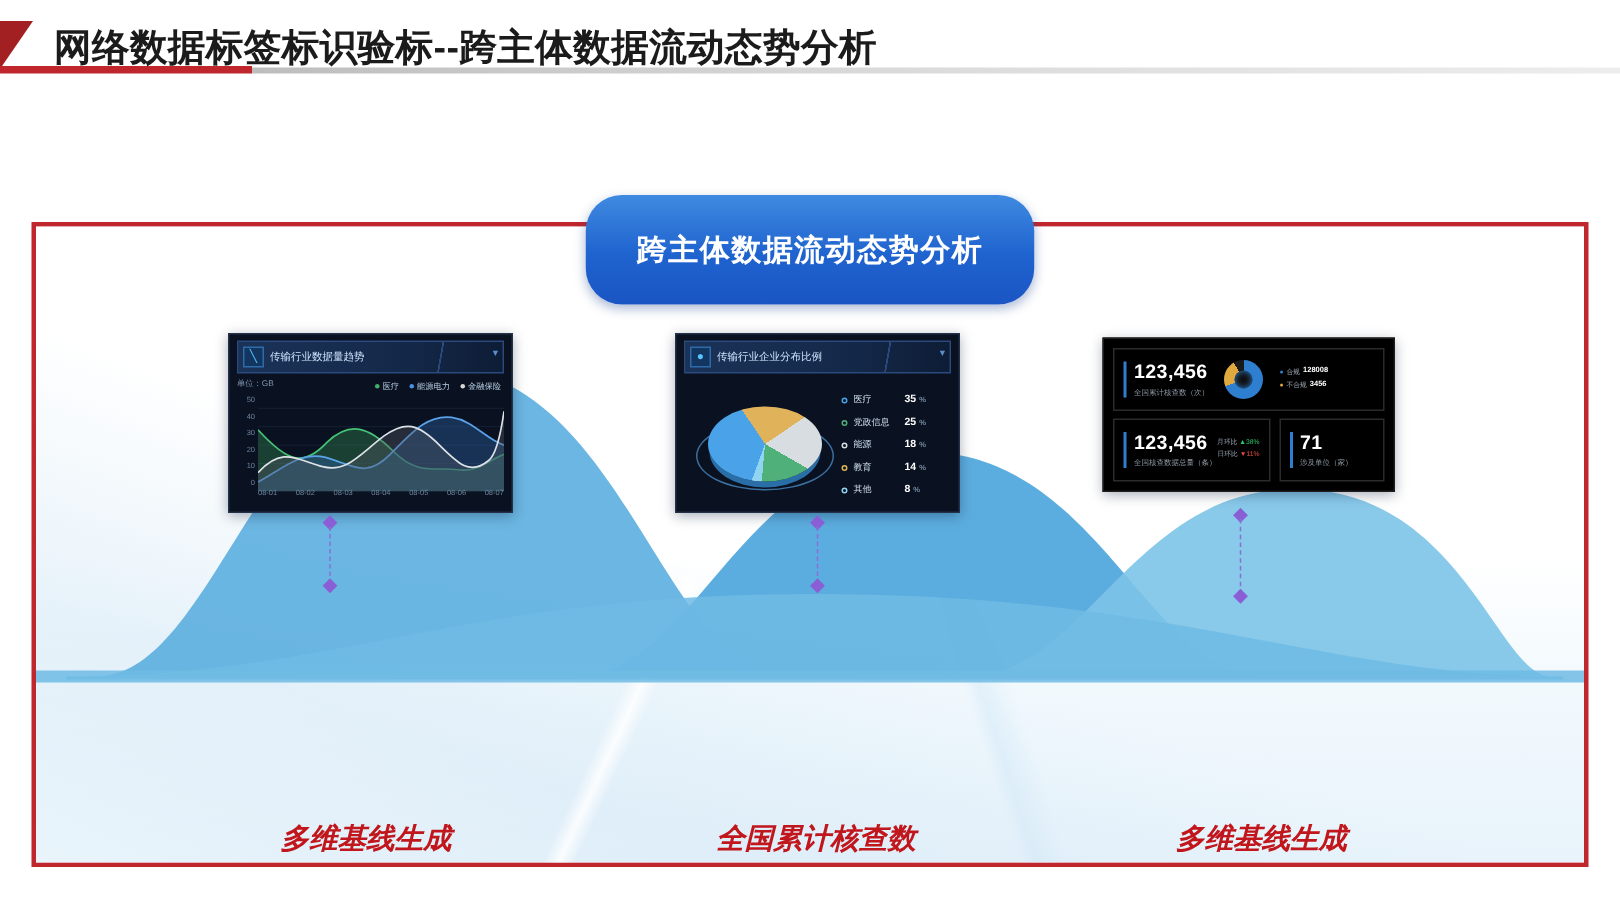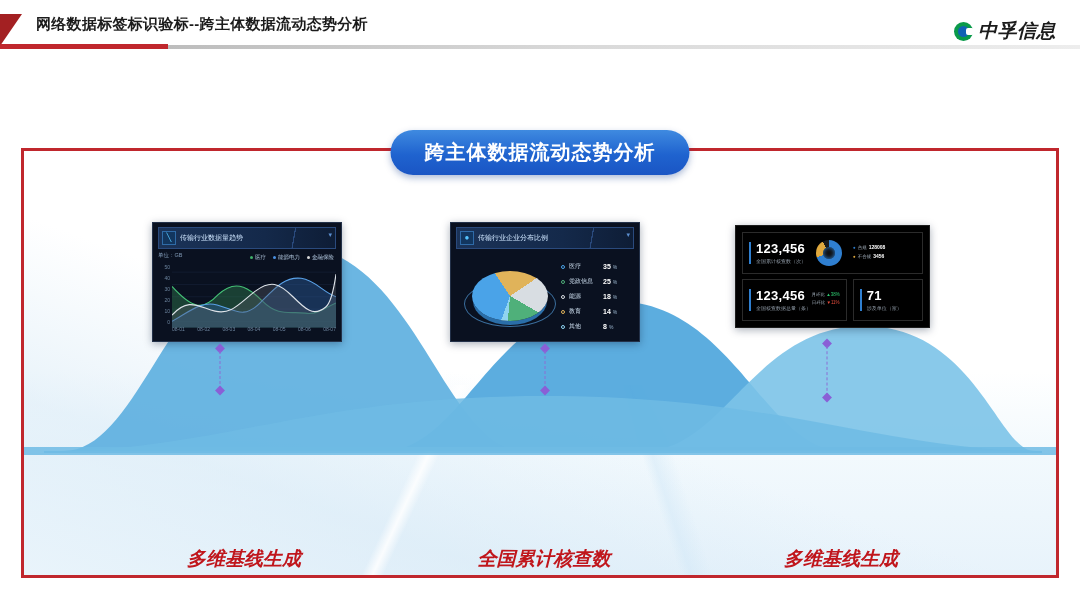--- a/index.html
+++ b/index.html
@@ -22,21 +22,21 @@
   .header-bar {
     position: absolute; left: 0; top: 44px; width: 168px; height: 5px;
     background: #c0272d;
   }
   .header-rule {
     position: absolute; left: 168px; top: 45px; width: 912px; height: 4px;
     background: linear-gradient(90deg, #bdbdbd, #d9d9d9 45%, #ededed);
   }
   .header-title {
     position: absolute; left: 36px; top: 15px;
-    font-size: 15px; font-weight: bold; color: #1b1b1b;
+    font-size: 25px; font-weight: bold; color: #1b1b1b;
     letter-spacing: .3px; white-space: nowrap;
   }
   .logo { position: absolute; right: 24px; top: 18px; display: flex; align-items: center; gap: 5px; }
   .logo-mark { width: 19px; height: 19px; position: relative; }
   .logo-mark .ring {
     position: absolute; inset: 0; border-radius: 50%;
     background: #0a9a4a;
   }
   .logo-mark .inner {
     position: absolute; left: 4px; top: 4px; width: 11px; height: 11px;
@@ -76,21 +76,21 @@
       linear-gradient(115deg, rgba(255,255,255,0) 38%, rgba(255,255,255,.85) 39%, rgba(255,255,255,0) 40%),
       linear-gradient(72deg, rgba(255,255,255,0) 60%, rgba(210,232,247,.5) 61%, rgba(255,255,255,0) 63%);
   }
 
   
   .hills { position: absolute; left: 0; top: 0; width: 1038px; height: 430px; }
 
   
   .pill {
     position: absolute; left: 50%; top: 130px; transform: translateX(-50%);
-    padding: 9px 34px; border-radius: 24px;
+    padding: 23px 34px; border-radius: 24px;
     background: linear-gradient(180deg, #3f8ae0 0%, #1f63cf 55%, #1a55c4 100%);
     box-shadow: 0 3px 7px rgba(20,60,140,.35);
     color: #fff; font-size: 20px; font-weight: bold; letter-spacing: 1px;
     white-space: nowrap; z-index: 6;
   }
 
   
   .shot {
     position: absolute; z-index: 4;
     background: #0a1120; border: 1px solid #233149;
@@ -202,28 +202,20 @@
 </head>
 <body>
 
 <div class="slide">
 
   <div class="header">
     <div class="header-flag"></div>
     <div class="header-bar"></div>
     <div class="header-rule"></div>
     <div class="header-title">网络数据标签标识验标--跨主体数据流动态势分析</div>
-    <div class="logo">
-      <span class="logo-mark">
-        <span class="ring"></span>
-          <span class="inner"></span>
-          <span class="notch"></span>
-      </span>
-      <span class="logo-text">中孚信息</span>
-    </div>
   </div>
 
 
   <div class="frame">
     <div class="frame-bg"></div>
 
     <svg class="hills" viewBox="0 0 1038 430" preserveAspectRatio="none">
       <path d="M40,300 C120,300 150,95 270,95 C390,95 420,300 500,300 L500,300 L40,300 Z" fill="#5eb0e0" opacity="0.92"></path>
       <path d="M360,300 C440,300 470,150 590,150 C710,150 740,300 820,300 L360,300 Z" fill="#4ea6dc" opacity="0.92"></path>
       <path d="M620,300 C700,300 730,175 840,175 C950,175 975,300 1010,300 L620,300 Z" fill="#7cc3e8" opacity="0.9"></path>

